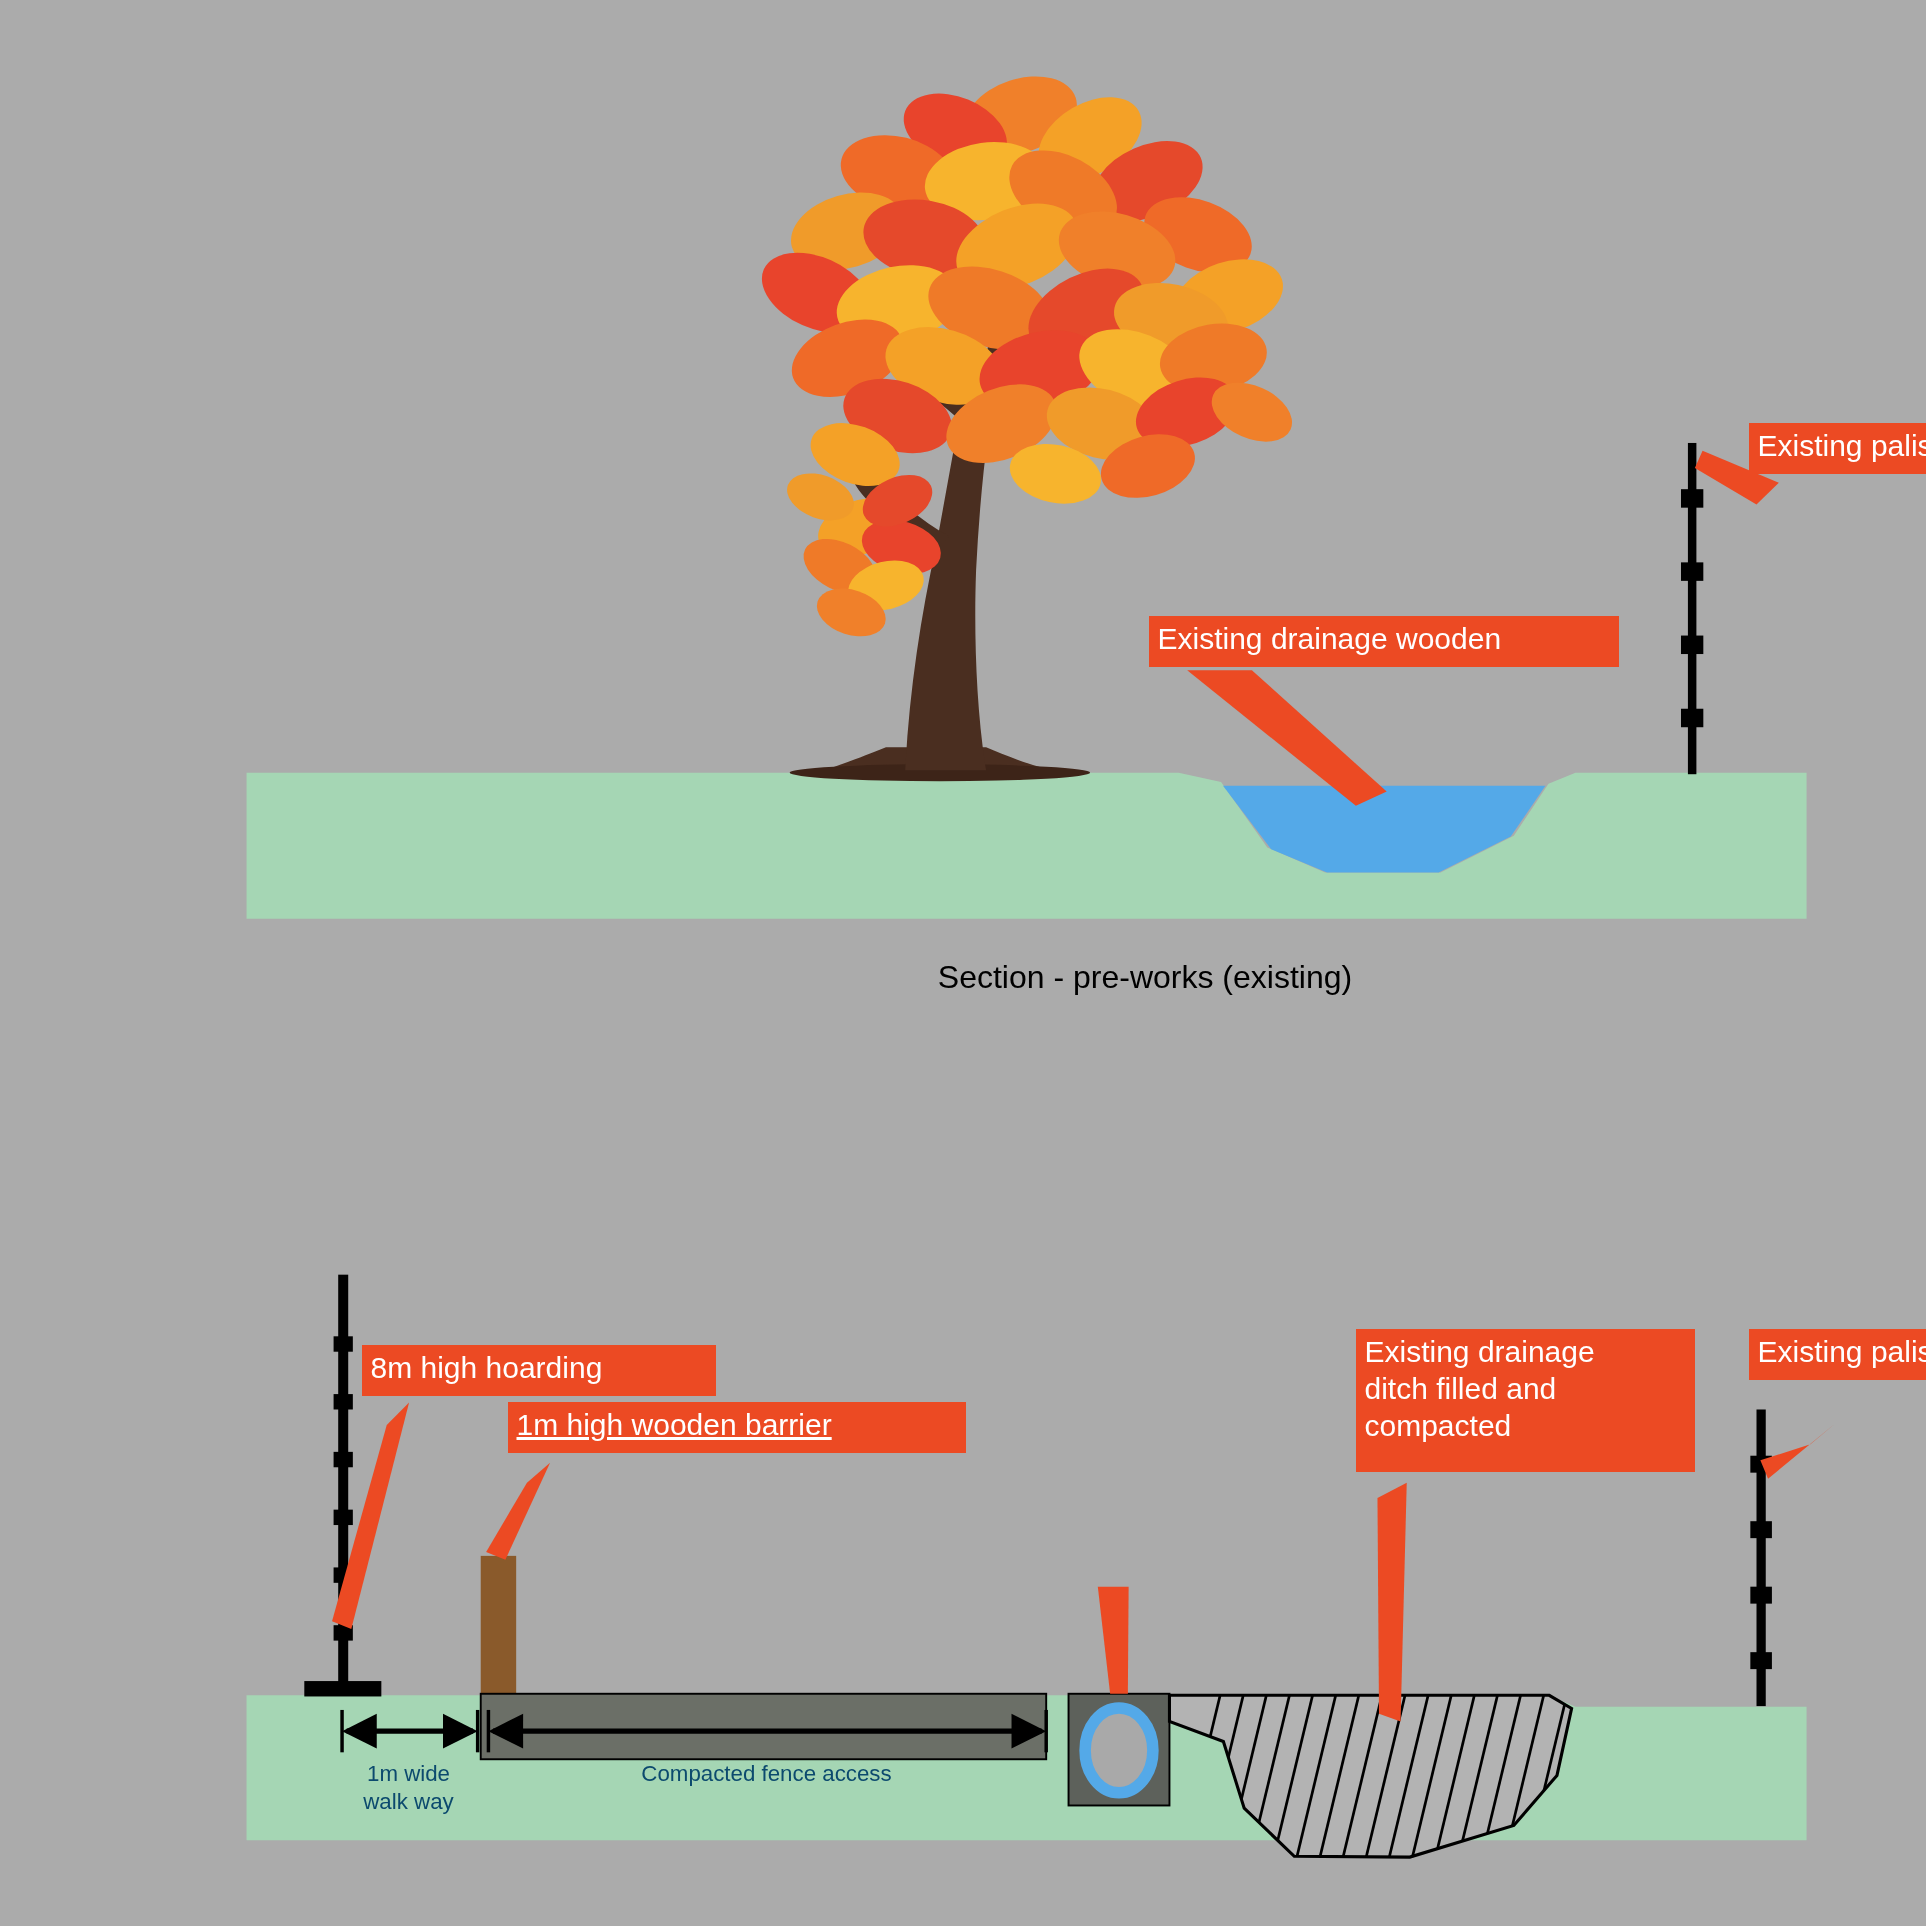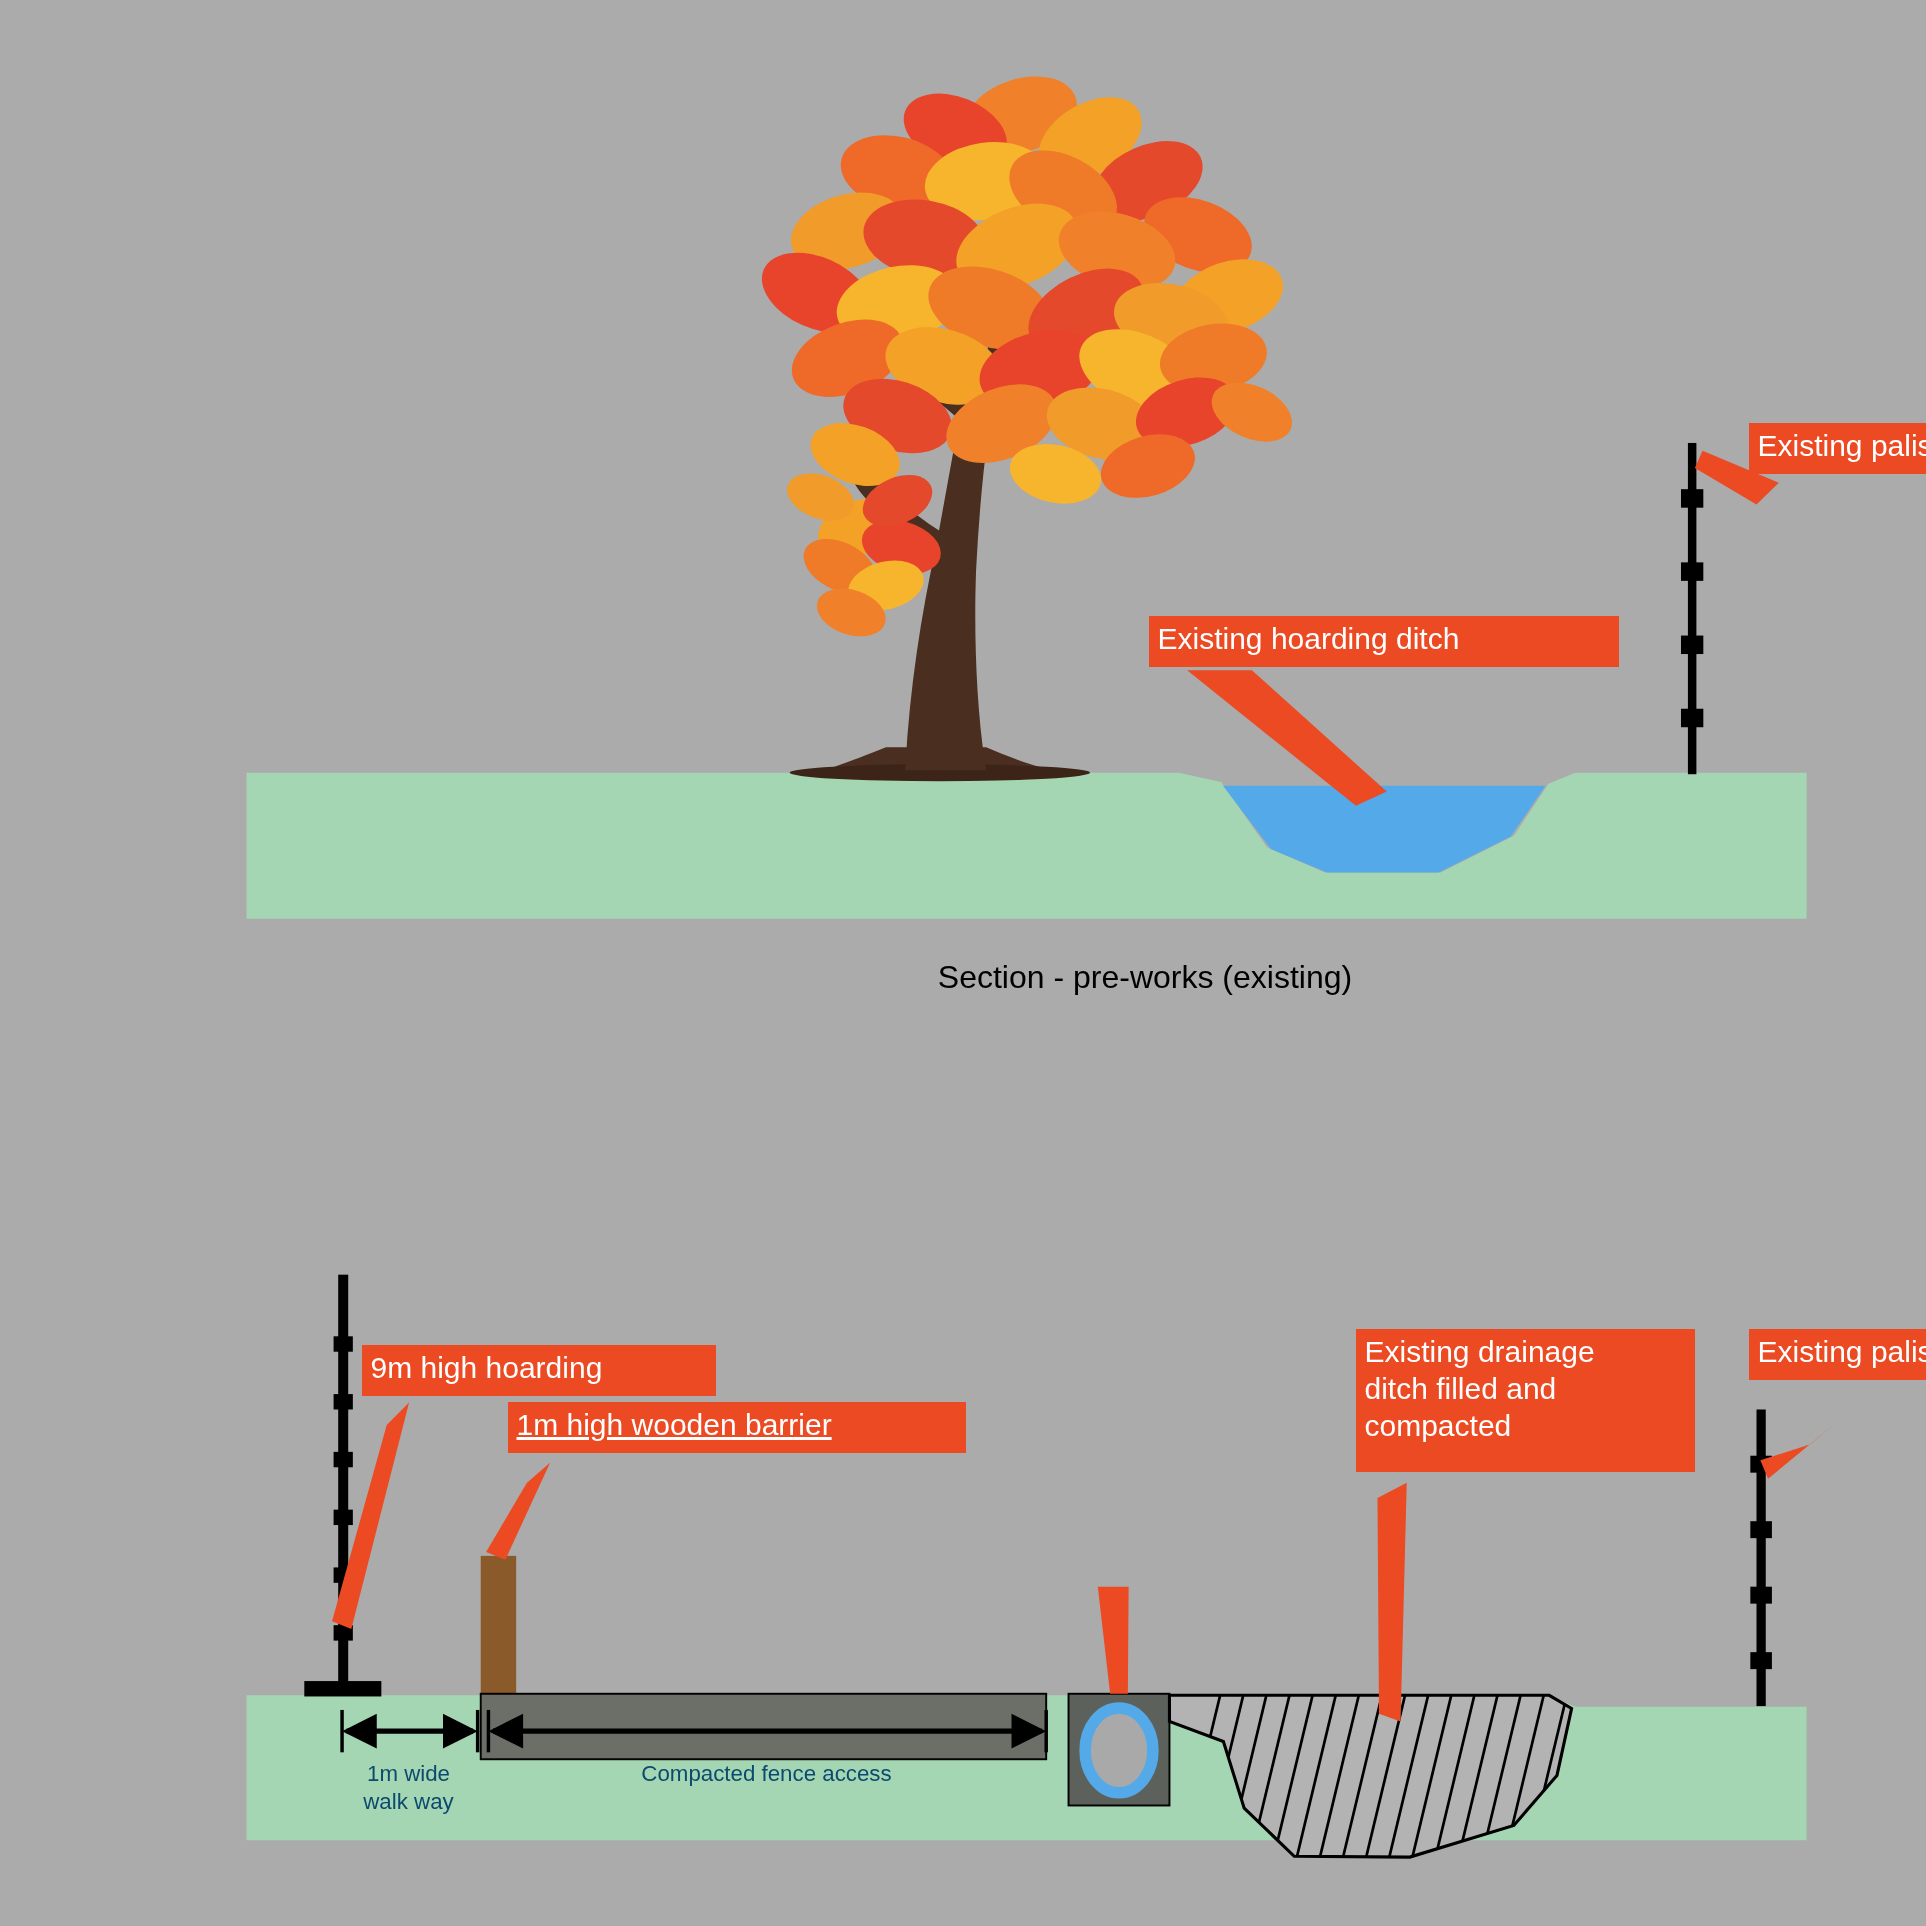--- a/index.html
+++ b/index.html
@@ -142,21 +142,21 @@
       <rect x="4364" y="1270" width="58" height="48" fill="#000"></rect>
       <rect x="4364" y="1460" width="58" height="48" fill="#000"></rect>
       <rect x="4364" y="1650" width="58" height="48" fill="#000"></rect>
       <rect x="4364" y="1840" width="58" height="48" fill="#000"></rect>
     </g>
 
     <path d="M 3082 1740 L 3250 1740 L 3600 2055 L 3520 2092 Z" fill="#ec4a23"></path>
     <path d="M 4560 1310 L 4618 1253 L 4420 1170 L 4400 1215 Z" fill="#ec4a23"></path>
   </svg>
 
-  <div class="callout" style="left:1149px;top:616px;width:470px;height:51px;">Existing hoarding ditch</div>
+  <div class="callout" style="left:1149px;top:616px;width:470px;height:51px;">Existing drainage wooden</div>
 
   <div class="callout" style="left:1749px;top:423px;width:471px;height:51px;">Existing palisade fence</div>
 
   <div class="caption" style="left:0;top:959px;width:2290px;">Section - pre-works (existing)</div>
 </div>
 
 <div class="sec" style="top:1213px;height:809px;">
 
   <svg width="2290" height="809" viewBox="0 0 5945 2100">
 
@@ -258,21 +258,21 @@
       <polygon points="2716,1345 2626,1300 2626,1390" stroke="none"></polygon>
     </g>
 
     <path d="M 1004 550 L 1062 492 L 912 1080 L 862 1060 Z" fill="#ec4a23"></path>
     <path d="M 1368 700 L 1428 648 L 1312 900 L 1262 880 Z" fill="#ec4a23"></path>
     <path d="M 2850 970 L 2930 970 L 2928 1248 L 2882 1248 Z" fill="#ec4a23"></path>
     <path d="M 3576 740 L 3652 700 L 3636 1320 L 3580 1300 Z" fill="#ec4a23"></path>
     <path d="M 4700 600 L 4762 548 L 4590 690 L 4570 642 Z" fill="#ec4a23"></path>
   </svg>
 
-  <div class="callout" style="left:362px;top:132px;width:354px;height:51px;">9m high hoarding</div>
+  <div class="callout" style="left:362px;top:132px;width:354px;height:51px;">8m high hoarding</div>
 
   <div class="callout" style="left:508px;top:189px;width:458px;height:51px;text-decoration:underline;">1m high wooden barrier</div>
 
 
   <div class="callout" style="left:1356px;top:116px;width:339px;height:143px;">Existing drainage
 ditch filled and
 compacted</div>
 
   <div class="callout" style="left:1749px;top:116px;width:471px;height:51px;">Existing palisade fence</div>
 

